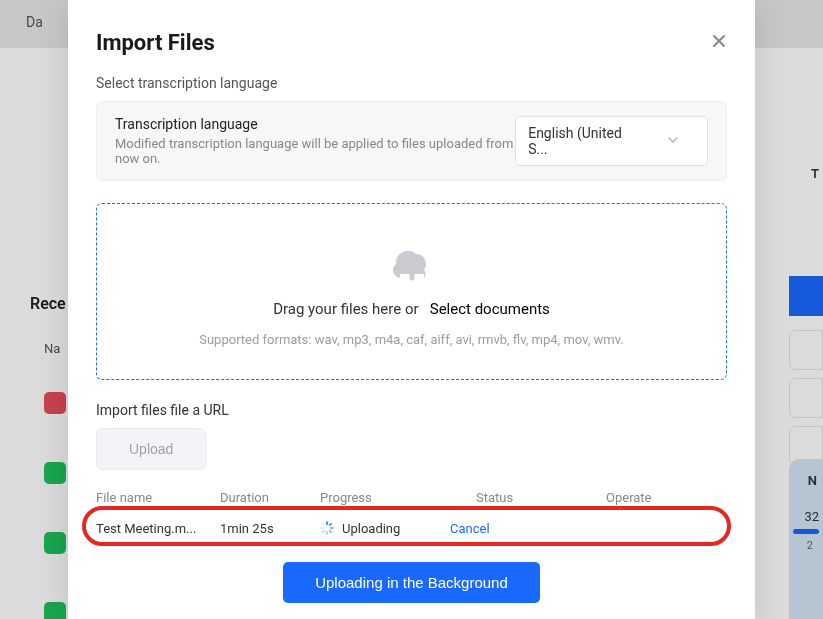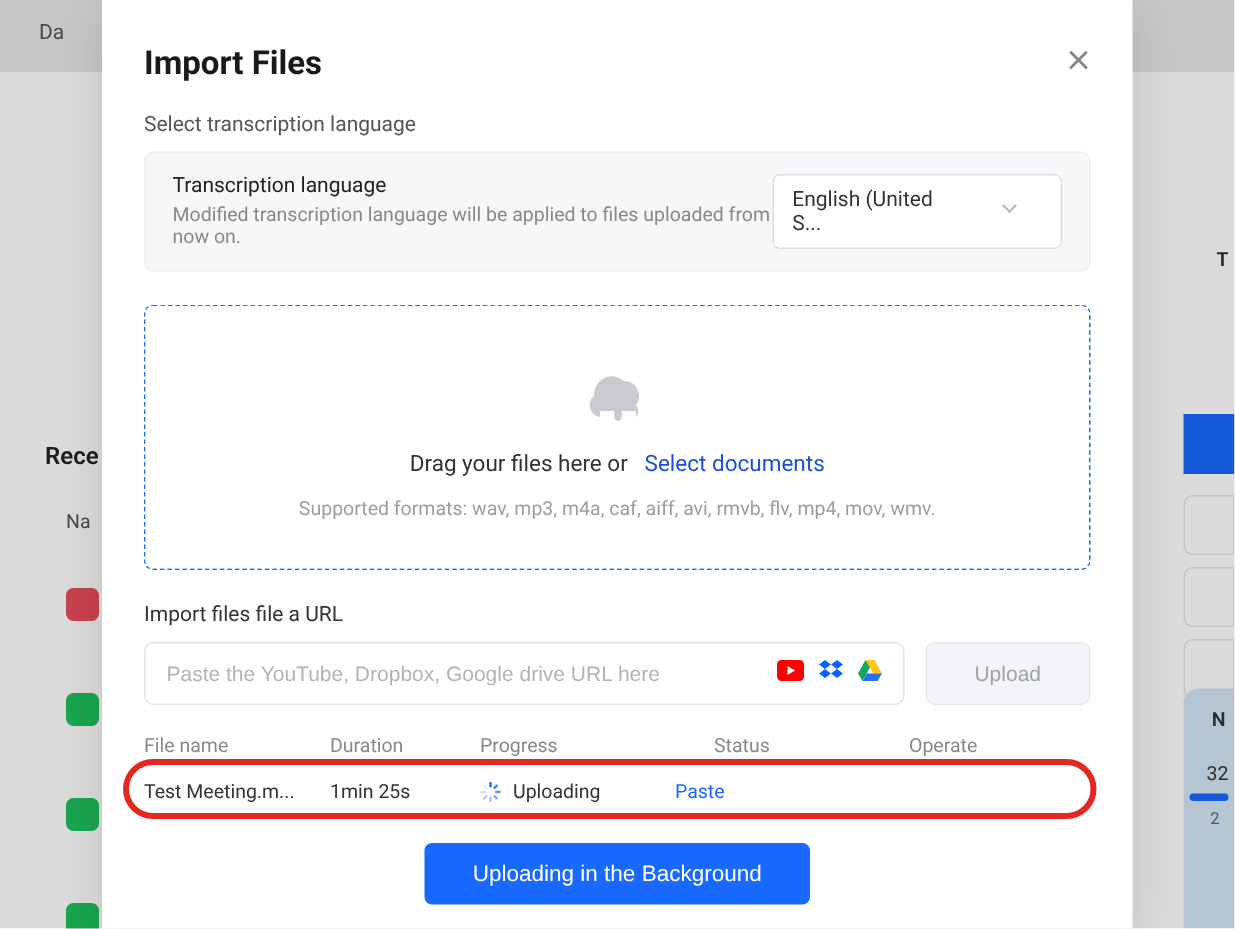--- a/index.html
+++ b/index.html
@@ -130,21 +130,21 @@
     .chev { color: #bbb; }
     .dropzone {
       border: 1.5px dashed #1a69ff;
       border-radius: 6px;
       padding: 40px 20px 28px 20px;
       text-align: center;
       margin-bottom: 22px;
     }
     .dz-cloud { color: #c9cbd0; margin-bottom: 16px; display: flex; justify-content: center; }
     .dz-line { font-size: 15px; color: #333; }
-    .dz-link { color: #1d4ed8; cursor: pointer; }
+    .dz-link { color: #000000; cursor: pointer; }
     .dz-hint { font-size: 13px; color: #9a9da3; margin-top: 12px; line-height: 1.6; }
     .url-section { margin-bottom: 14px; }
     .url-label { font-size: 14px; color: #333; margin-bottom: 10px; }
     .url-row { display: flex; gap: 14px; }
     .url-input-wrap {
       flex: 1;
       border: 1px solid #e2e4e9;
       border-radius: 6px;
       display: flex;
       align-items: center;
@@ -301,43 +301,20 @@
       <span class="dz-link">Select documents</span>
     </div>
     <div class="dz-hint">
       <div>Supported formats: wav, mp3, m4a, caf, aiff, avi, rmvb, flv, mp4, mov, wmv.</div>
     </div>
   </div>
 
   <div class="url-section">
     <div class="url-label">Import files file a URL</div>
     <div class="url-row">
-      <div class="url-input-wrap">
-        <input class="url-input" placeholder="Paste the YouTube, Dropbox, Google drive URL here" style="">
-        <div class="url-icons">
-          <span>
-            <svg width="18" height="14" viewBox="0 0 18 14">
-                <rect width="18" height="14" rx="3" fill="#ff0200"></rect>
-                <path d="M7 4 L12 7 L7 10 Z" fill="#fff"></path>
-              </svg>
-          </span>
-          <span>
-            <svg width="16" height="14" viewBox="0 0 16 14">
-                <path d="M4 0 L8 3 L4 6 L0 3 Z M12 0 L16 3 L12 6 L8 3 Z M4 6 L8 9 L4 12 L0 9 Z M12 6 L16 9 L12 12 L8 9 Z" fill="#0a63ff"></path>
-              </svg>
-          </span>
-          <span>
-            <svg width="16" height="14" viewBox="0 0 16 14">
-                <path d="M5 0 L11 0 L16 9 L10 9 Z" fill="#ffc517"></path>
-                <path d="M5 0 L0 9 L3 14 L8 5 Z" fill="#11a85e"></path>
-                <path d="M3 14 L13 14 L16 9 L6 9 Z" fill="#2a6ef0"></path>
-              </svg>
-          </span>
-        </div>
-      </div>
       <button class="upload-btn">Upload</button>
     </div>
   </div>
 
   <div class="file-table" style="position:relative">
     <div class="ft-head">
       <div class="col-name">File name</div>
       <div class="col-dur">Duration</div>
       <div class="col-prog">Progress</div>
       <div class="col-status">Status</div>
@@ -357,20 +334,20 @@
               <line x1="7" y1="13" x2="7" y2="10.8" opacity="0.4"></line>
               <line x1="2.8" y1="11.2" x2="4.3" y2="9.7" opacity="0.3"></line>
               <line x1="1" y1="7" x2="3.2" y2="7" opacity="0.2"></line>
               <line x1="2.8" y1="2.8" x2="4.3" y2="4.3" opacity="0.12"></line>
             </g>
           </svg>
         </span>
         <span>Uploading</span>
       </div>
       <div class="col-op">
-        <span class="cancel-link">Paste</span>
+        <span class="cancel-link">Cancel</span>
       </div>
     </div>
     <div class="callout-ring" style="left:-14px; right:-4px; top:22px; height:40px"></div>
   </div>
 
   <button class="main-btn">Uploading in the Background</button>
 </div>
 
 </body></html>

